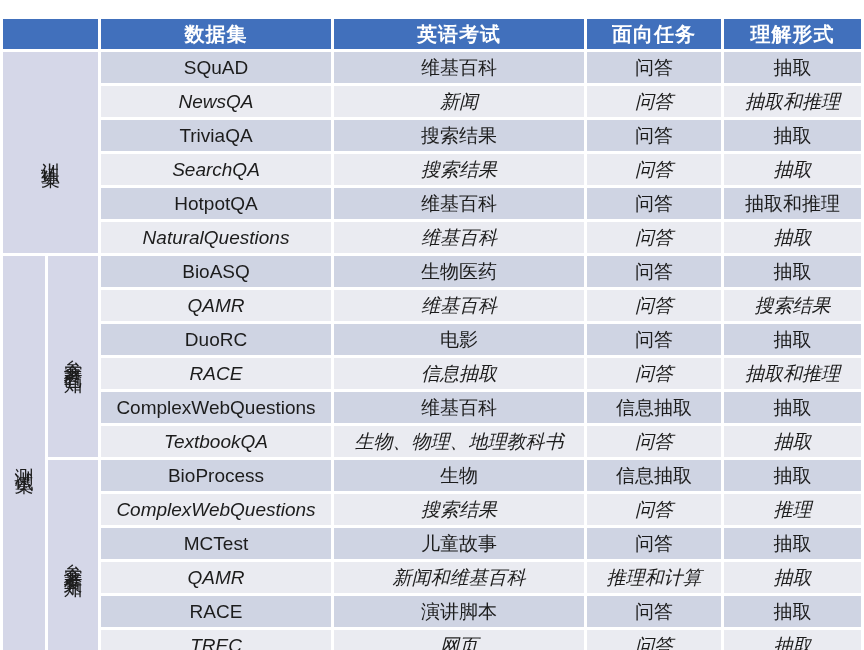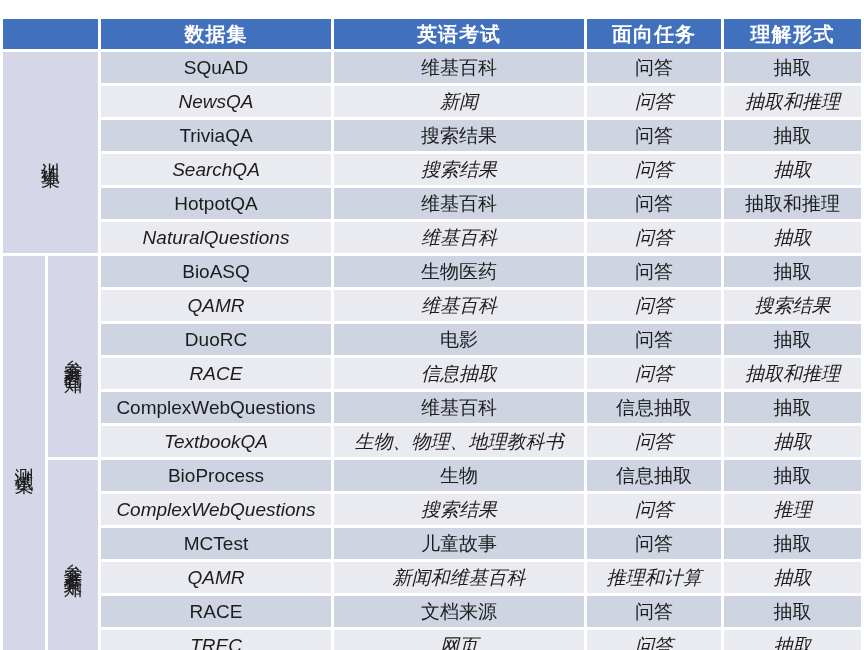--- a/index.html
+++ b/index.html
@@ -178,21 +178,21 @@
         <td class="cell">抽取</td>
       </tr>
       <tr class="band-light">
         <td class="cell">QAMR</td>
         <td class="cell">新闻和维基百科</td>
         <td class="cell">推理和计算</td>
         <td class="cell">抽取</td>
       </tr>
       <tr class="band-dark">
         <td class="cell">RACE</td>
-        <td class="cell">文档来源</td>
+        <td class="cell">演讲脚本</td>
         <td class="cell">问答</td>
         <td class="cell">抽取</td>
       </tr>
       <tr class="band-light">
         <td class="cell">TREC</td>
         <td class="cell">网页</td>
         <td class="cell">问答</td>
         <td class="cell">抽取</td>
       </tr>
     </tbody>

